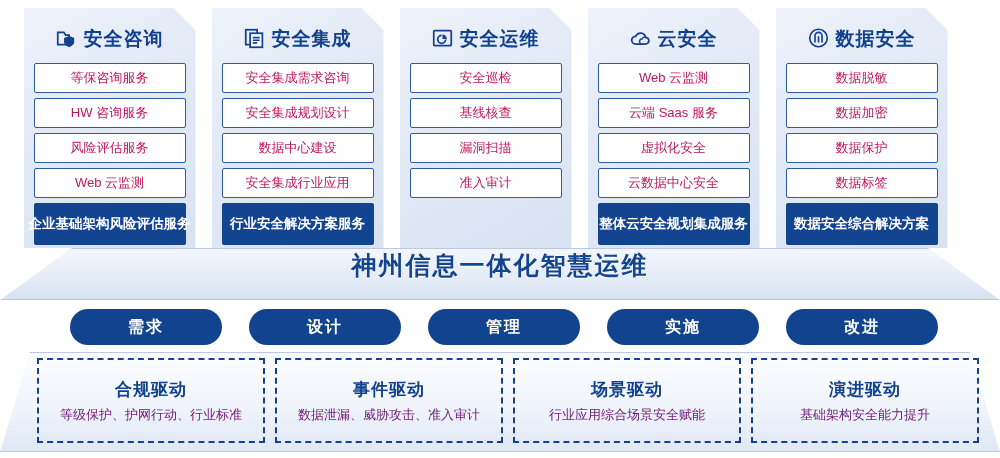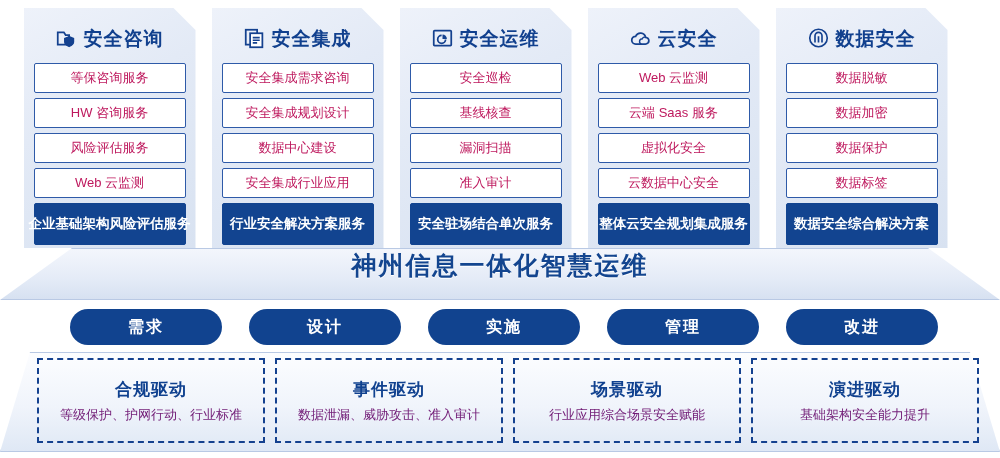--- a/index.html
+++ b/index.html
@@ -244,24 +244,20 @@
             <path d="M12 7.5v5h5a5 5 0 0 0-5-5z" fill="#14418f" stroke="none"></path>
             <path d="M11 8.5a4.5 4.5 0 1 0 4.5 4.5" stroke="#14418f" stroke-width="2"></path>
           </svg>
         </span>
         <span class="ttl">安全运维</span>
       </div>
       <div class="item">安全巡检</div>
       <div class="item">基线核查</div>
       <div class="item">漏洞扫描</div>
       <div class="item">准入审计</div>
-      <div class="item footer">
-        <span>安全驻场结合</span>
-        <span>单次服务</span>
-      </div>
     </div>
 
     <div class="pillar">
       <div class="pillar-head">
         <span class="ico">
           <svg viewBox="0 0 24 24" width="22" height="22" fill="none" stroke="#14418f" stroke-width="2">
             <path d="M6.5 19a4.5 4.5 0 0 1 0-9 6 6 0 0 1 11.3 1.2A3.9 3.9 0 0 1 17.5 19z"></path>
             <path d="M13 19a3.2 3.2 0 0 1 1.2-6.2c.4-1.6 1.9-2.1 3-1.6" stroke="#14418f" stroke-width="1.6"></path>
           </svg>
         </span>
@@ -300,22 +296,22 @@
 
   </div>
 
   <div id="banner">
     <span id="banner-text">神州信息一体化智慧运维</span>
   </div>
 
   <div id="pills">
     <div class="pill">需求</div>
     <div class="pill">设计</div>
+    <div class="pill">管理</div>
     <div class="pill">实施</div>
-    <div class="pill">管理</div>
     <div class="pill">改进</div>
   </div>
 
   <div id="drivers-wrap"></div>
   <div id="drivers">
     <div class="driver">
       <span class="dt">合规驱动</span>
       <span class="dd">等级保护、护网行动、行业标准</span>
     </div>
     <div class="driver">

